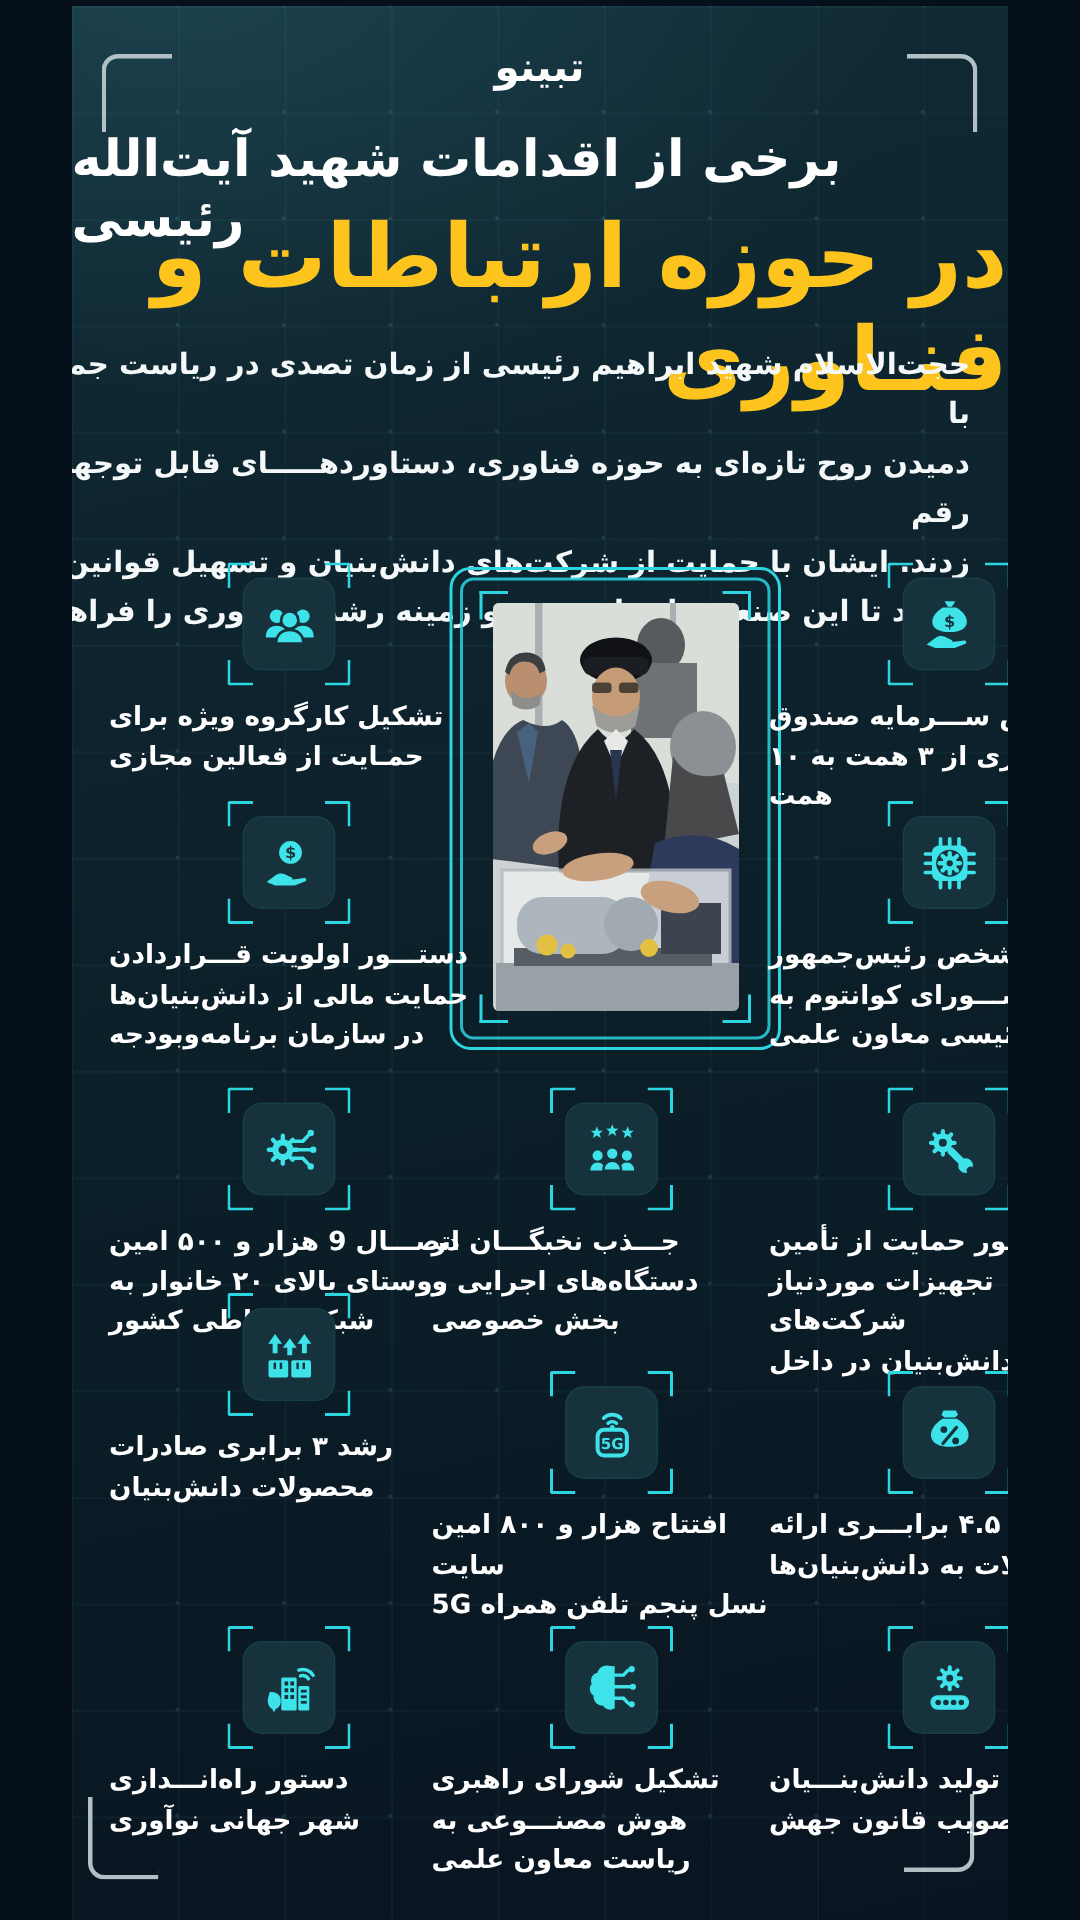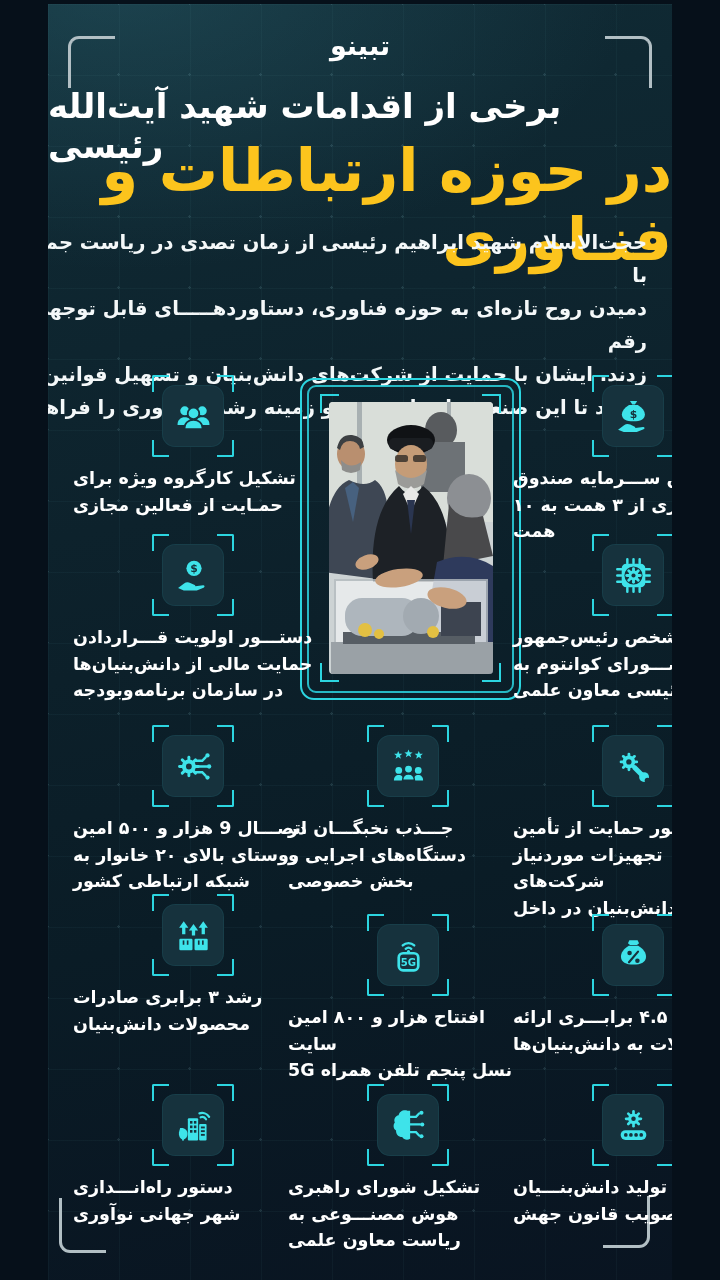--- a/index.html
+++ b/index.html
@@ -302,21 +302,21 @@
           </svg>
       </div>
     </div>
     <div class="cap">
       <div>دستــــــور حمایت از تأمین</div>
       <div>تجهیزات موردنیاز شرکت‌های</div>
       <div>دانش‌بنیان در داخل</div>
     </div>
   </div>
 
-  <div class="item" style="left:25px;top:890px">
+  <div class="item" style="left:25px;top:858px">
     <div class="iframe">
         <span class="cb"></span>
       <div class="tile">
         <svg viewBox="0 0 36 36">
             <g class="ic">
               <path d="M4 10.5 8.5 4.2l4.5 6.3h-2.9v6.2H6.9v-6.2z"></path>
               <path d="M13.5 13.2 18 6.9l4.5 6.3h-2.9v4.8h-3.2v-4.8z"></path>
               <path d="M23 10.5 27.5 4.2l4.5 6.3h-2.9v6.2h-3.2v-6.2z"></path>
               <rect x="4.2" y="21.2" width="12.8" height="11.2" rx="1.2"></rect>
               <rect x="19" y="21.2" width="12.8" height="11.2" rx="1.2"></rect>

